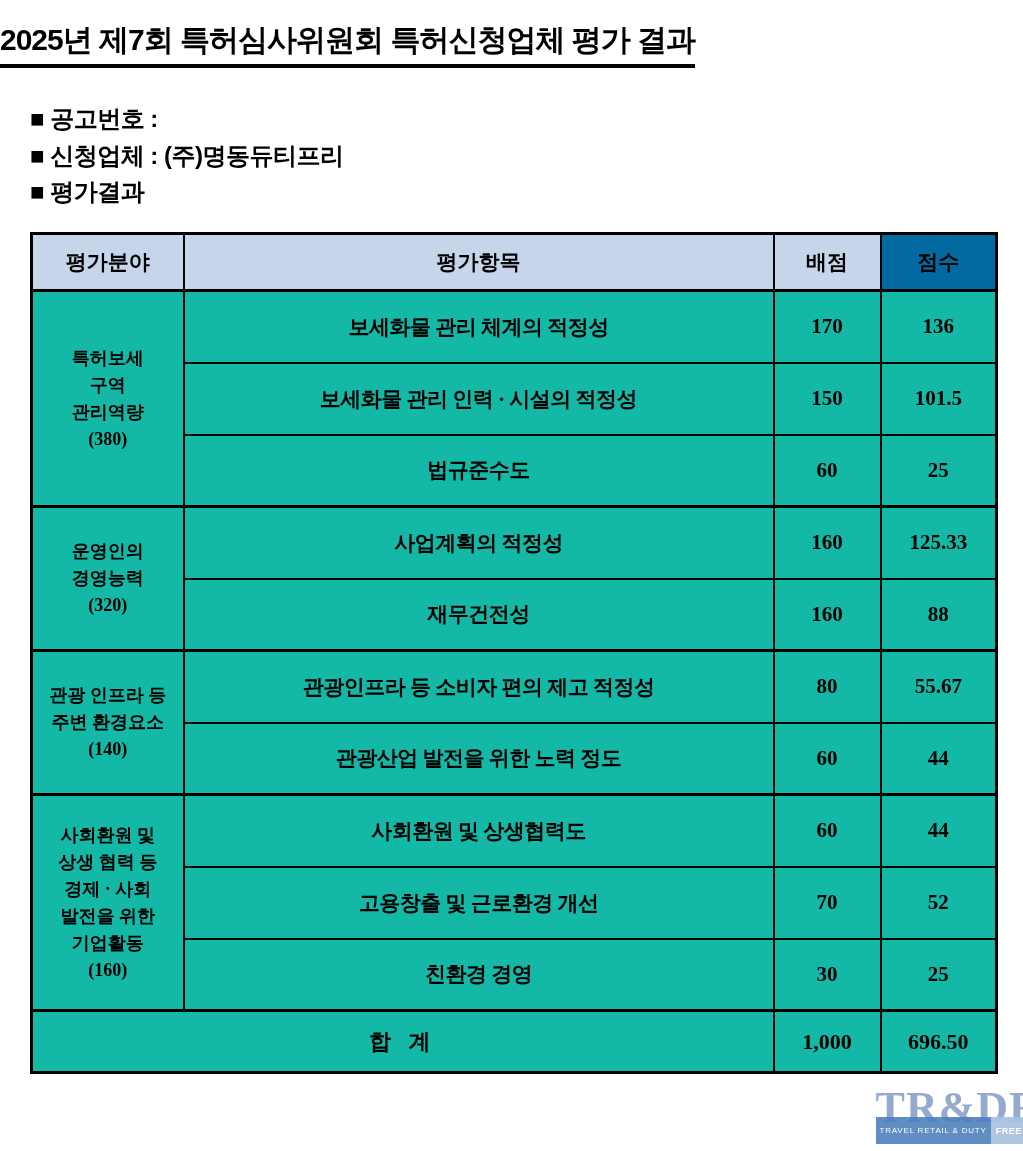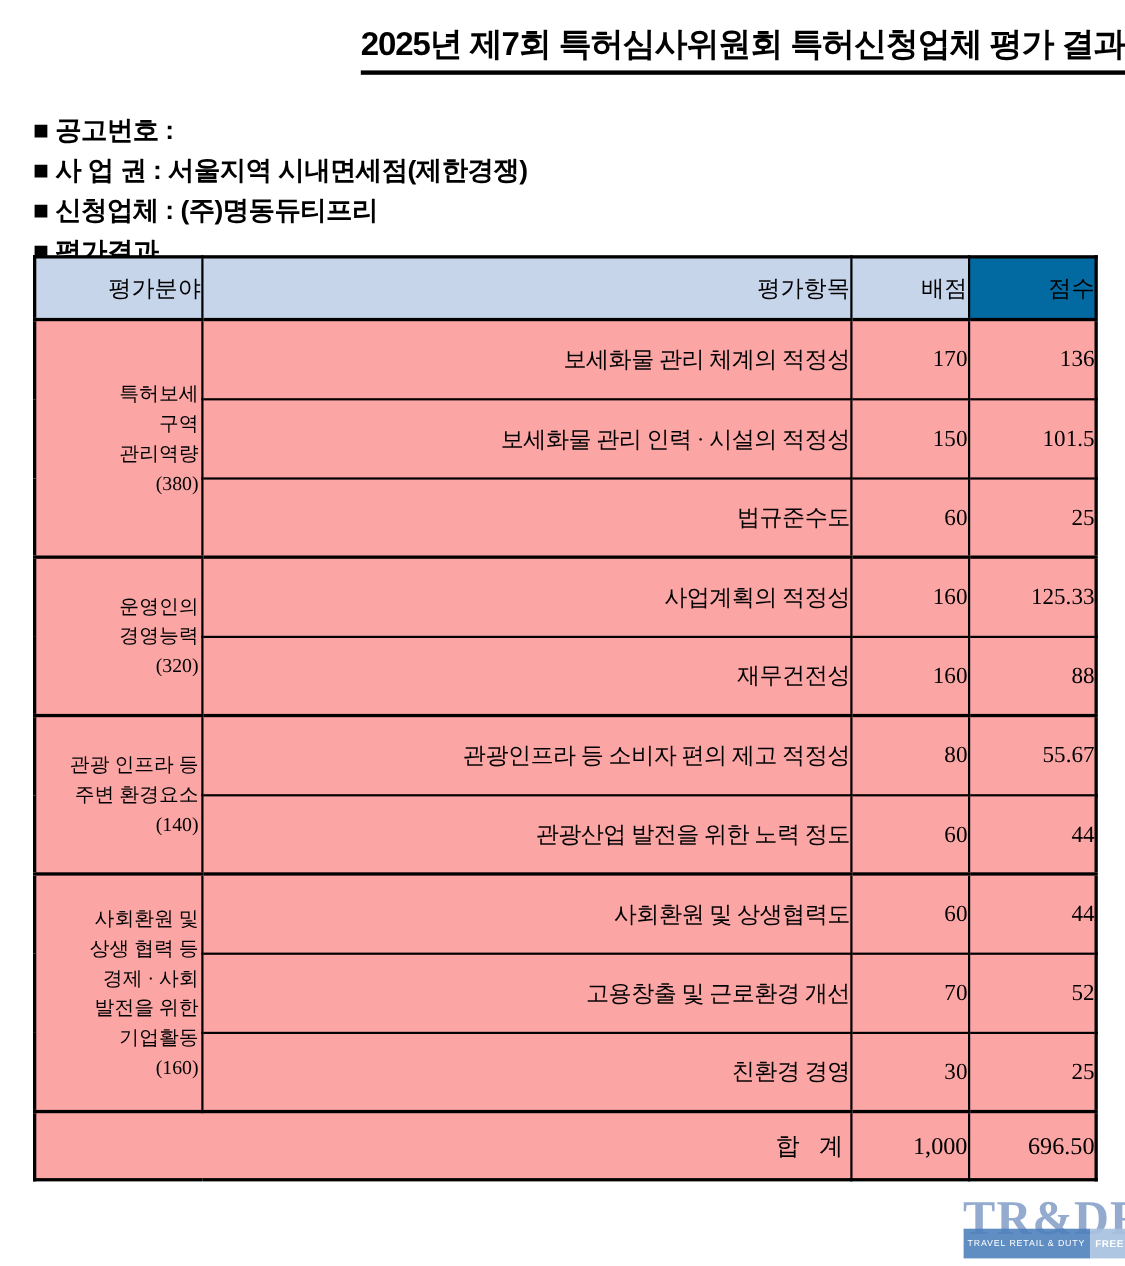--- a/index.html
+++ b/index.html
@@ -10,23 +10,22 @@
   }
   .page {
     position: relative;
     width: 1023px;
     height: 1151px;
     background: #ffffff;
     overflow: hidden;
   }
   
   .title-wrap {
-    text-align: right;
+    text-align: left;
     padding-top: 20px;
-    padding-left: 24px;
   }
   .title {
     display: inline-block;
     font-size: 30px;
     font-weight: 800;
     letter-spacing: -1px;
     border-bottom: 4px solid #000;
     padding-bottom: 3px;
     font-family: "Liberation Sans", "DejaVu Sans", sans-serif;
   }
@@ -46,33 +45,33 @@
     position: absolute;
     left: 30px;
     top: 232px;
     width: 965px;
     border-collapse: collapse;
     table-layout: fixed;
     font-family: "Liberation Serif", "DejaVu Serif", serif;
   }
   table.eval-table td, table.eval-table th {
     border: 2px solid #000;
-    text-align: right;
+    text-align: center;
     vertical-align: middle;
-    font-weight: normal;
+    font-weight: bold;
   }
   table.eval-table { border: 3px solid #000; }
   thead th {
     height: 57px;
     font-size: 21px;
     background: #c6d5ea;
     border-bottom: 3px solid #000;
   }
   thead th.score-head { background: #0369a1; }
-  tbody td { height: 72px; font-size: 21px; background: #fca5a5; }
+  tbody td { height: 72px; font-size: 21px; background: #14b8a6; }
   tr.group-start td { border-top: 3px solid #000; }
   td.category-cell {
     font-size: 18px;
     line-height: 27px;
     padding: 8px 2px;
   }
   .cat-line { display: block; }
   td.item-cell { font-size: 21px; letter-spacing: -0.5px; }
   td.num-cell { font-size: 21px; }
   tr.total-row td {
@@ -130,21 +129,20 @@
 <body>
 
 <div class="page">
 
   <div class="title-wrap">
     <h1 class="title">2025년 제7회 특허심사위원회 특허신청업체 평가 결과</h1>
   </div>
 
   <div class="info">
     <div class="info-line">■ 공고번호 :</div>
-    <div class="info-line">■ 사 업 권 : 서울지역 시내면세점(제한경쟁)</div>
     <div class="info-line">■ 신청업체 : (주)명동듀티프리</div>
     <div class="info-line">■ 평가결과</div>
   </div>
 
   <table class="eval-table">
     <colgroup>
       <col style="width:152px">
       <col style="width:590px">
       <col style="width:107px">
       <col style="width:116px">

